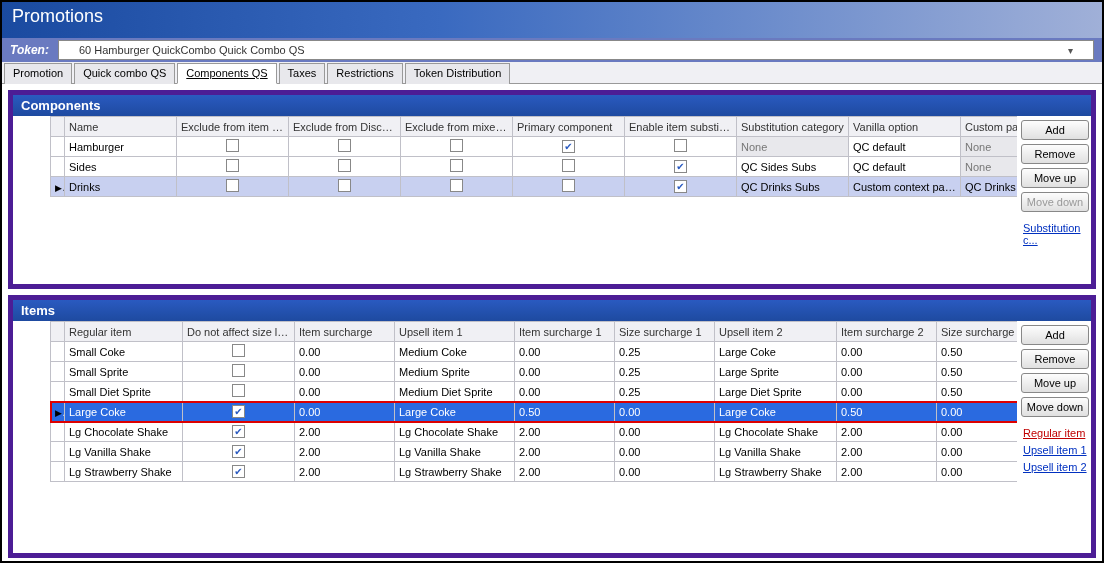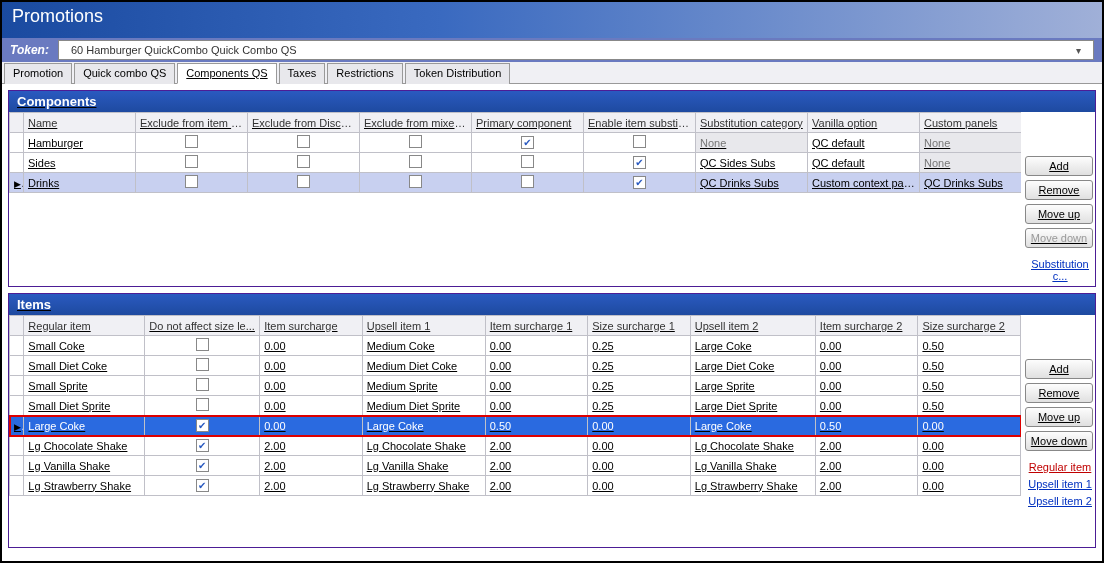--- a/index.html
+++ b/index.html
@@ -1,32 +1,32 @@
 <!DOCTYPE html>
 <html><head>
 <meta charset="utf-8">
 <style>
   * { box-sizing: border-box; margin: 0; padding: 0; }
   body { font-family: Tahoma, Arial, sans-serif; font-size: 11px; color: #000; background: #fff; width: 1104px; height: 563px; border: 2px solid #000; position: relative; overflow: hidden; }
   .titlebar { background: linear-gradient(to right, #1a4aa0 0%, #3a6ac0 40%, #a0b0d8 100%); color: #fff; font-size: 18px; padding: 2px 10px; height: 36px; line-height: 24px; }
   .promo-bar { display: flex; align-items: center; background: #6a7ac0; color: #fff; padding: 2px 8px; height: 24px; font-size: 12px; }
   .promo-bar .lbl { width: 48px; font-weight: bold; font-style: italic; }
-  .promo-select { flex: 1; background: #fff; color: #333; border: 1px solid #888; height: 20px; padding: 0 12px; font-size: 11px; display: flex; align-items: center; justify-content: space-between; }
+  .promo-select { flex: 1; background: #fff; color: #333; border: 1px solid #888; height: 20px; padding: 0 20px; font-size: 11px; display: flex; align-items: center; justify-content: space-between; }
   .promo-select .arrow { font-size: 10px; color: #555; }
   .tabs { display: flex; border-bottom: 1px solid #999; background: #f0f0f4; padding-left: 2px; height: 22px; }
   .tab { border: 1px solid #999; border-bottom: none; padding: 3px 8px; margin-right: 2px; font-size: 11px; background: #e8e8ec; cursor: pointer; position: relative; top: 1px; }
   .tab.active { background: #fff; border-bottom: 1px solid #fff; text-decoration: underline; }
   .section-header { background: linear-gradient(to bottom, #2a5ac0, #1e4aa0); color: #fff; font-weight: bold; font-size: 13px; padding: 3px 8px; }
-  .panel { border: 1px solid #4c1d95; margin: 6px 6px 0 6px; text-decoration: underline; }
+  .panel { border: 5px solid #4c1d95; margin: 6px 6px 0 6px; }
   .grid-area { display: flex; }
-  .grid-wrap { flex: 1; overflow: auto; }
-  .side-buttons { width: 74px; padding: 4px 2px 4px 4px; display: flex; flex-direction: column; gap: 4px; margin-top: 40px; }
+  .grid-wrap { flex: 1; overflow: auto; margin-left: 37px; }
+  .side-buttons { width: 74px; padding: 4px 2px 4px 4px; display: flex; flex-direction: column; gap: 4px; }
   .btn { background: linear-gradient(to bottom, #fdfdfd, #e0e0e0); border: 1px solid #888; border-radius: 3px; font-size: 11px; padding: 3px 0; text-align: center; cursor: pointer; }
   .btn.disabled { color: #999; }
-  .link { color: #0030c0; text-decoration: underline; cursor: pointer; font-size: 11px; margin-top: 6px; text-align: center; padding-left: 2px; }
+  .link { color: #0030c0; text-decoration: underline; cursor: pointer; font-size: 11px; margin-top: 6px; text-align: left; padding-left: 2px; }
   .link.red { color: #c00000; }
   table.grid { border-collapse: collapse; width: 100%; table-layout: fixed; }
   table.grid th, table.grid td { border: 1px solid #c0c0c8; padding: 2px 4px; font-size: 11px; text-align: left; background: #fff; overflow: hidden; white-space: nowrap; text-overflow: ellipsis; height: 20px; }
   table.grid th { background: #f0f0f4; font-weight: normal; color: #333; }
   .sel-col { width: 14px; padding: 0; text-align: center; }
   .row-sel { background: #c8d0f0 !important; }
   .row-highlight td { background: #2a6ae0 !important; color: #fff !important; }
   .row-highlight-wrap { outline: 2px solid #d00; outline-offset: -1px; }
   .chk { display: inline-block; width: 13px; height: 13px; border: 1px solid #888; background: #fff; text-align: center; line-height: 11px; font-size: 10px; color: #2a5ac0; }
   .cell-dis { background: #e8e8ec !important; color: #777; }
@@ -182,32 +182,20 @@
                 <td>0.00</td>
                 <td>Medium Coke</td>
                 <td>0.00</td>
                 <td>0.25</td>
                 <td>Large Coke</td>
                 <td>0.00</td>
                 <td>0.50</td>
               </tr>
               <tr>
                 <td class="sel-col"><span class="ptr"></span></td>
-                <td>Small Diet Coke</td>
-                <td style="text-align:center"><span class="chk"></span></td>
-                <td>0.00</td>
-                <td>Medium Diet Coke</td>
-                <td>0.00</td>
-                <td>0.25</td>
-                <td>Large Diet Coke</td>
-                <td>0.00</td>
-                <td>0.50</td>
-              </tr>
-              <tr>
-                <td class="sel-col"><span class="ptr"></span></td>
                 <td>Small Sprite</td>
                 <td style="text-align:center"><span class="chk"></span></td>
                 <td>0.00</td>
                 <td>Medium Sprite</td>
                 <td>0.00</td>
                 <td>0.25</td>
                 <td>Large Sprite</td>
                 <td>0.00</td>
                 <td>0.50</td>
               </tr>

